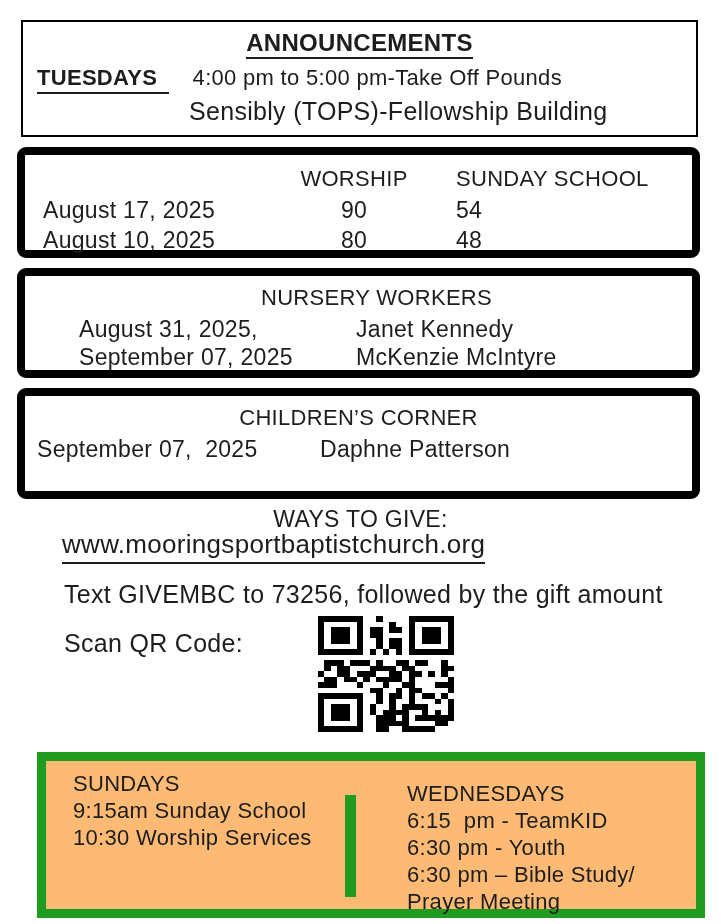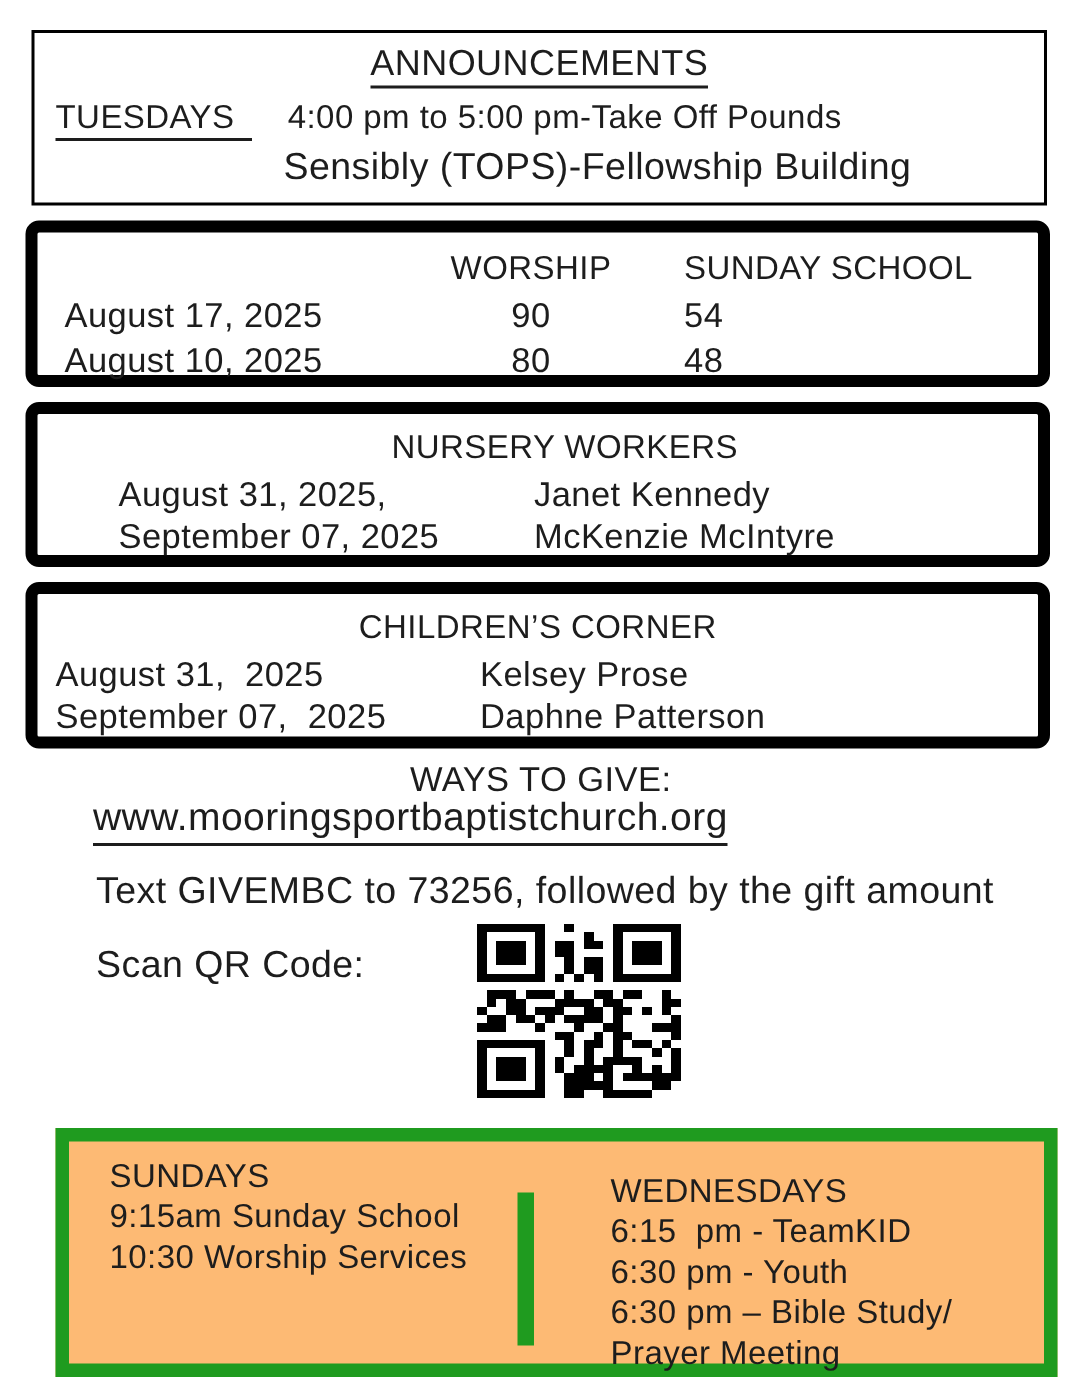--- a/index.html
+++ b/index.html
@@ -12,21 +12,21 @@
   .page { position:relative; width:721px; height:924px; overflow:hidden; letter-spacing:0.3px; background:#fff; }
   [data-bind] { white-space:pre-wrap; }
 
   .box { position:absolute; background:#fff; }
   .thin  { border:2px solid var(--box_border,#000); }
   .thick { border:8px solid var(--box_border,#000); border-radius:9px; }
 
   
   #announcements { left:21px; top:20px; width:677px; height:117px; font-size:22px; }
   .a-title-row { text-align:center; margin-top:7px; font-size:24px; }
-  .u { border-bottom:2px solid var(--text,#1d1d1d); padding-bottom:1px; }
+  .u { border-bottom:2px solid var(--text,#1d1d1d); padding-bottom:1px;font-weight:bold; }
   .a-row2 { margin-top:8px; padding-left:14px; }
   .day { padding-right:12px; display:inline-block; }
   .a-time { margin-left:17px; }
   .a-row3 { margin-top:3px; padding-left:166px; font-size:25px; }
 
   
   #attendance { left:17px; top:147px; width:683px; height:111px; font-size:23px; padding-top:11px; }
   .att-row { display:flex; line-height:30px; }
   .att-row.header { font-size:22px; line-height:25px; margin-bottom:4px; }
   .att-date { width:254px; padding-left:18px; }
@@ -97,24 +97,20 @@
       <span class="pair-name" data-bind="nursery.rows.0.name">Janet Kennedy</span>
     </div>
     <div class="pair-row">
       <span class="pair-date" data-bind="nursery.rows.1.date">September 07, 2025</span>
       <span class="pair-name" data-bind="nursery.rows.1.name">McKenzie McIntyre</span>
     </div>
   </section>
 
   <section class="box thick" id="children">
     <div class="box-title" data-bind="childrens_corner.title">CHILDREN’S CORNER</div>
-    <div class="pair-row">
-      <span class="pair-date" data-bind="childrens_corner.rows.0.date">August 31,  2025</span>
-      <span class="pair-name" data-bind="childrens_corner.rows.0.name">Kelsey Prose</span>
-    </div>
     <div class="pair-row">
       <span class="pair-date" data-bind="childrens_corner.rows.1.date">September 07,  2025</span>
       <span class="pair-name" data-bind="childrens_corner.rows.1.name">Daphne Patterson</span>
     </div>
   </section>
 
   <div class="give-title" data-bind="giving.title">WAYS TO GIVE:</div>
   <a class="give-site" href="#" data-bind="giving.website">www.mooringsportbaptistchurch.org</a>
   <div class="give-text" data-bind="giving.text_instruction">Text GIVEMBC to 73256, followed by the gift amount</div>
   <div class="qr-label" data-bind="giving.qr_label">Scan QR Code:</div>

